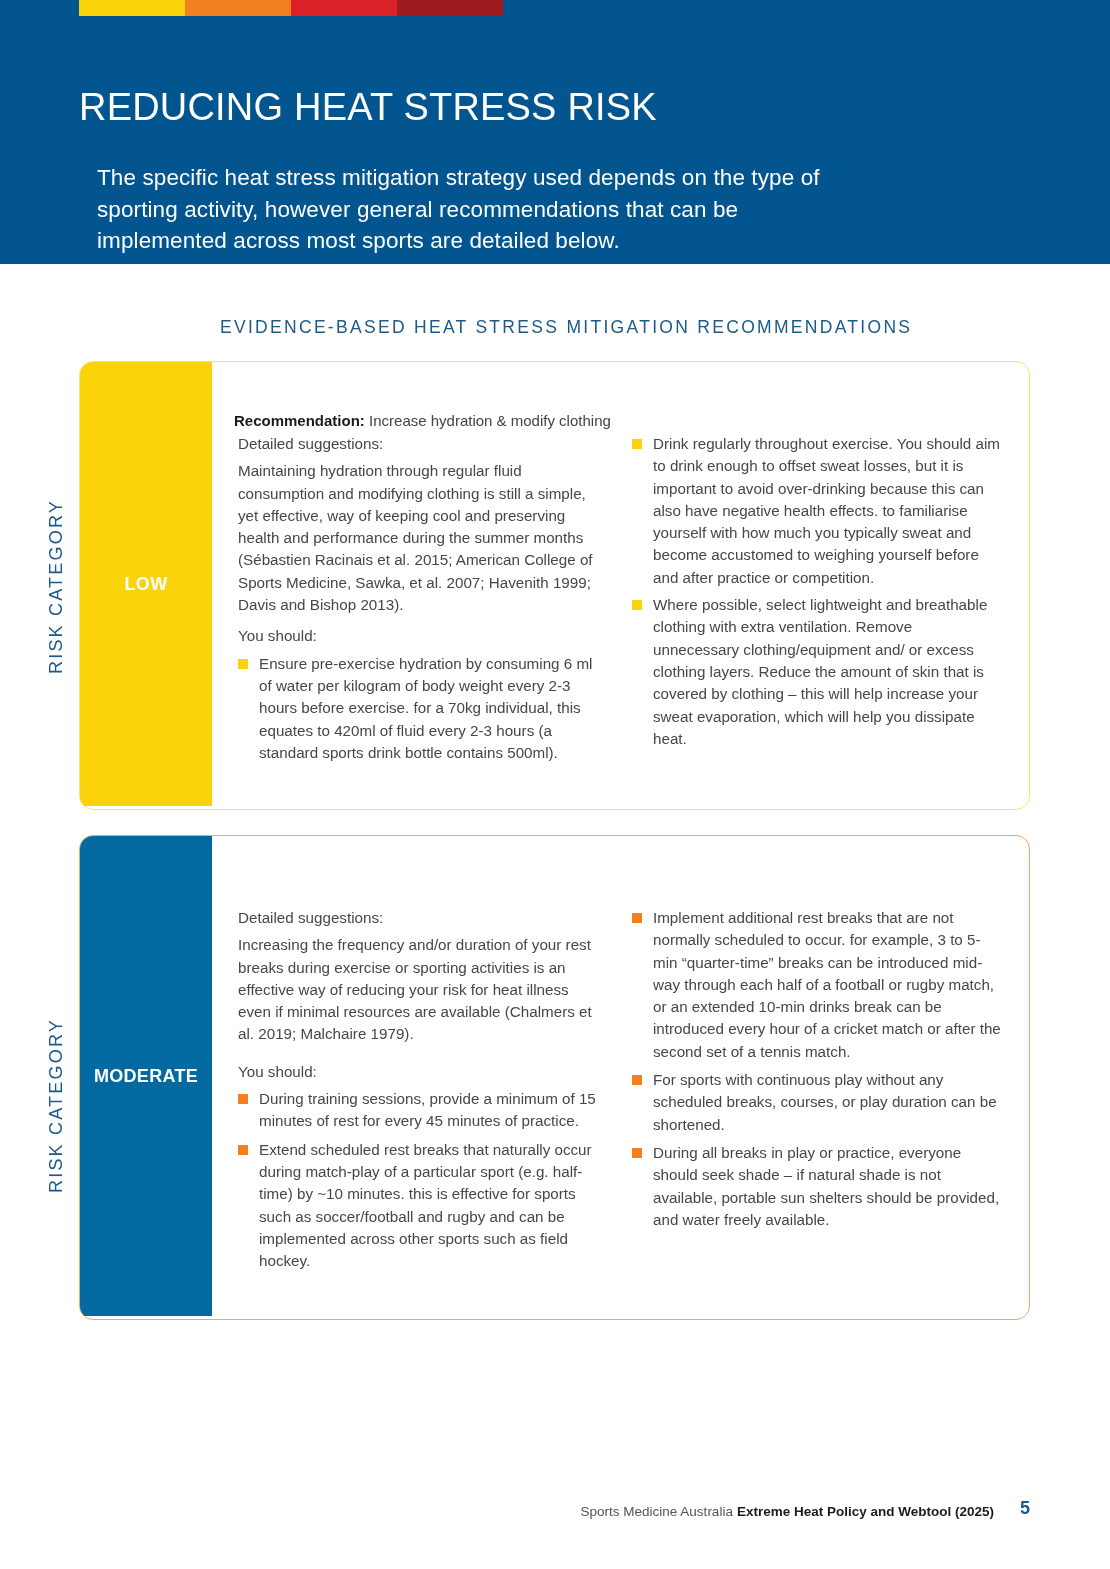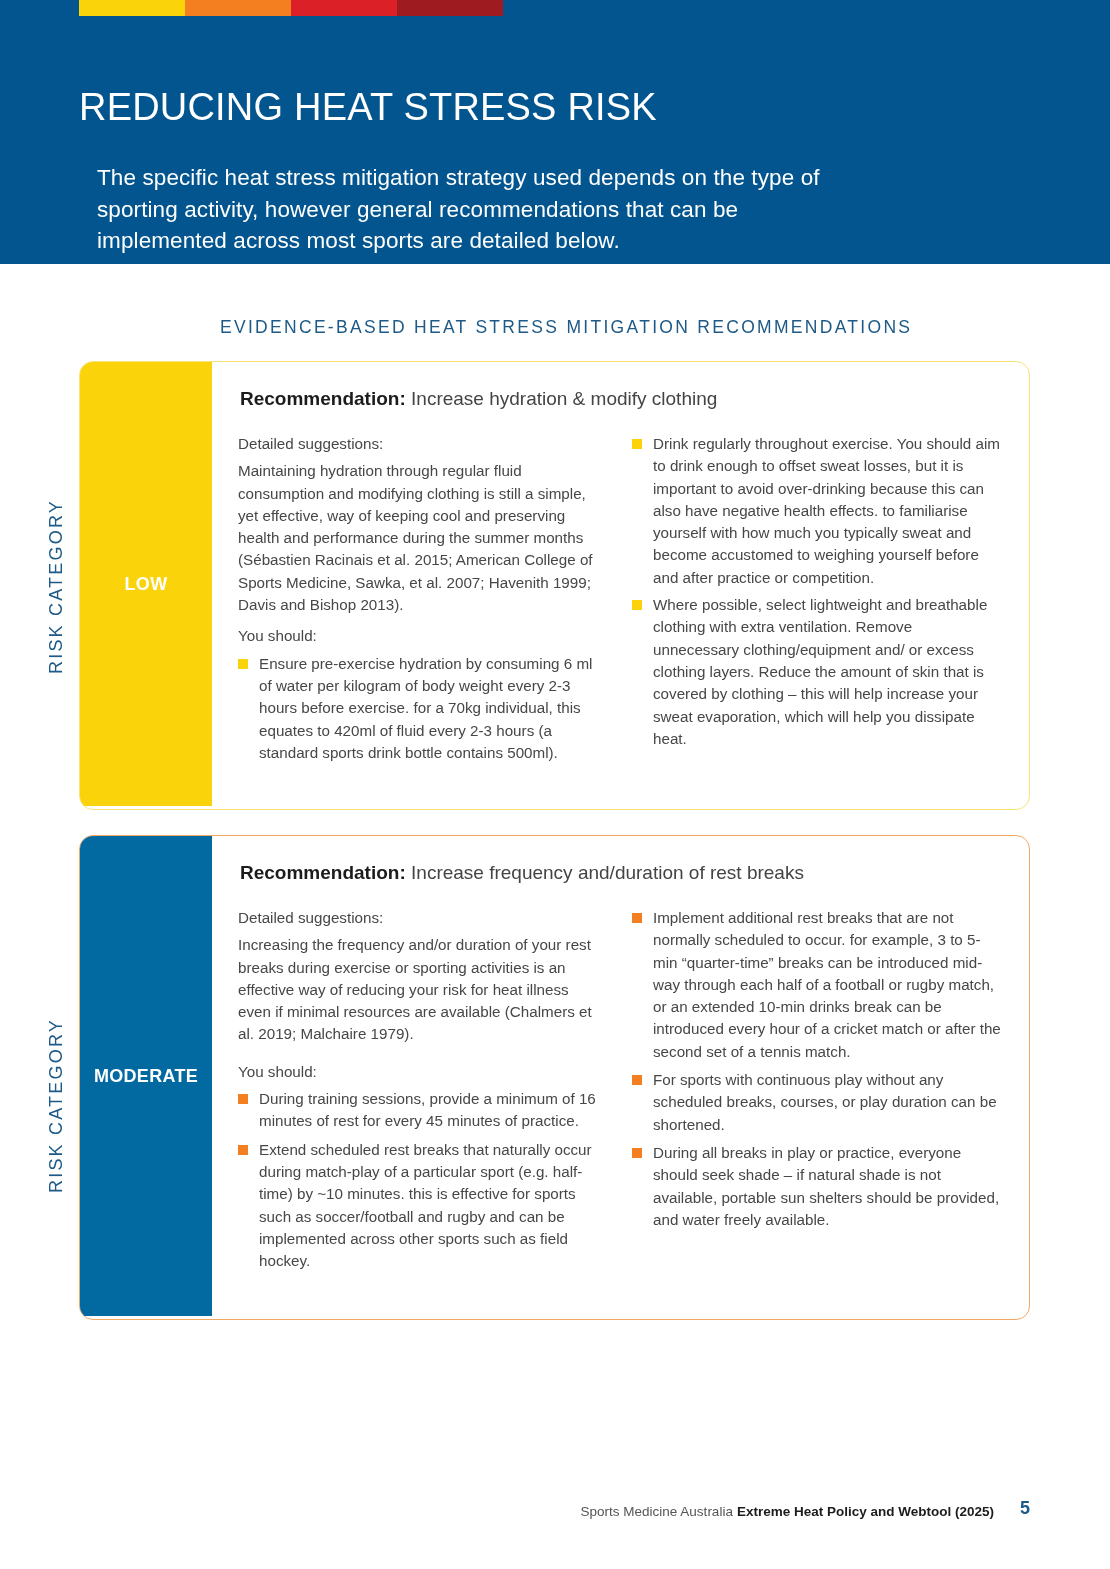--- a/index.html
+++ b/index.html
@@ -36,21 +36,21 @@
     .card-low { top: 361px; height: 449px; border-color: #f9e27a; }
     .card-mod { top: 835px; height: 485px; border-color: #f4a763; }
 
     .card-band {
       position: absolute; left: 0; top: 0; bottom: 3px; width: 132px;
       display: flex; align-items: center; justify-content: center;
     }
     .card-band span { color: #ffffff; font-weight: 700; font-size: 18px; letter-spacing: 0.3px; }
 
     .rec-title {
-      position: absolute; left: 160px; font-size: 19px; color: #444;
+      position: absolute; left: 154px; font-size: 15px; color: #444; margin-top: 24px;
     }
     .rec-title b { color: #1c1c1c; font-weight: 700; }
 
     .col { position: absolute; font-size: 15.2px; line-height: 22.3px; color: #474747; }
     .col-left { left: 158px; width: 365px; }
     .col-right { left: 552px; width: 370px; }
 
     .col p { margin: 0; }
     .label-line { margin-bottom: 5px !important; }
     .para-block { margin-bottom: 9px !important; }
@@ -118,31 +118,27 @@
       <span>Where possible, select lightweight and breathable clothing with extra ventilation. Remove unnecessary clothing/equipment and/ or excess clothing layers. Reduce the amount of skin that is covered by clothing – this will help increase your sweat evaporation, which will help you dissipate heat.</span>
     </div>
   </div>
 </div>
 
 <div class="side-label" style="top:1193px">RISK CATEGORY</div>
 <div class="card card-mod">
   <div class="card-band" style="background:#0369a1">
     <span>MODERATE</span>
   </div>
-  <div class="rec-title" style="top:26px">
-    <b>Recommendation:</b>
-    <span>Increase frequency and/duration of rest breaks</span>
-  </div>
   <div class="col col-left" style="top:71px">
     <p class="label-line">Detailed suggestions:</p>
     <p class="para-block" style="margin-bottom:15px !important">Increasing the frequency and/or duration of your rest breaks during exercise or sporting activities is an effective way of reducing your risk for heat illness even if minimal resources are available (Chalmers et al. 2019; Malchaire 1979).</p>
     <p class="label-line">You should:</p>
     <div class="bullet">
       <span class="sq" style="background:#f47f20"></span>
-      <span>During training sessions, provide a minimum of 16 minutes of rest for every 45 minutes of practice.</span>
+      <span>During training sessions, provide a minimum of 15 minutes of rest for every 45 minutes of practice.</span>
     </div>
     <div class="bullet">
       <span class="sq" style="background:#f47f20"></span>
       <span>Extend scheduled rest breaks that naturally occur during match-play of a particular sport (e.g. half-time) by ~10 minutes. this is effective for sports such as soccer/football and rugby and can be implemented across other sports such as field hockey.</span>
     </div>
   </div>
   <div class="col col-right" style="top:71px">
     <div class="bullet">
       <span class="sq" style="background:#f47f20"></span>
       <span>Implement additional rest breaks that are not normally scheduled to occur. for example, 3 to 5-min “quarter-time” breaks can be introduced mid-way through each half of a football or rugby match, or an extended 10-min drinks break can be introduced every hour of a cricket match or after the second set of a tennis match.</span>

